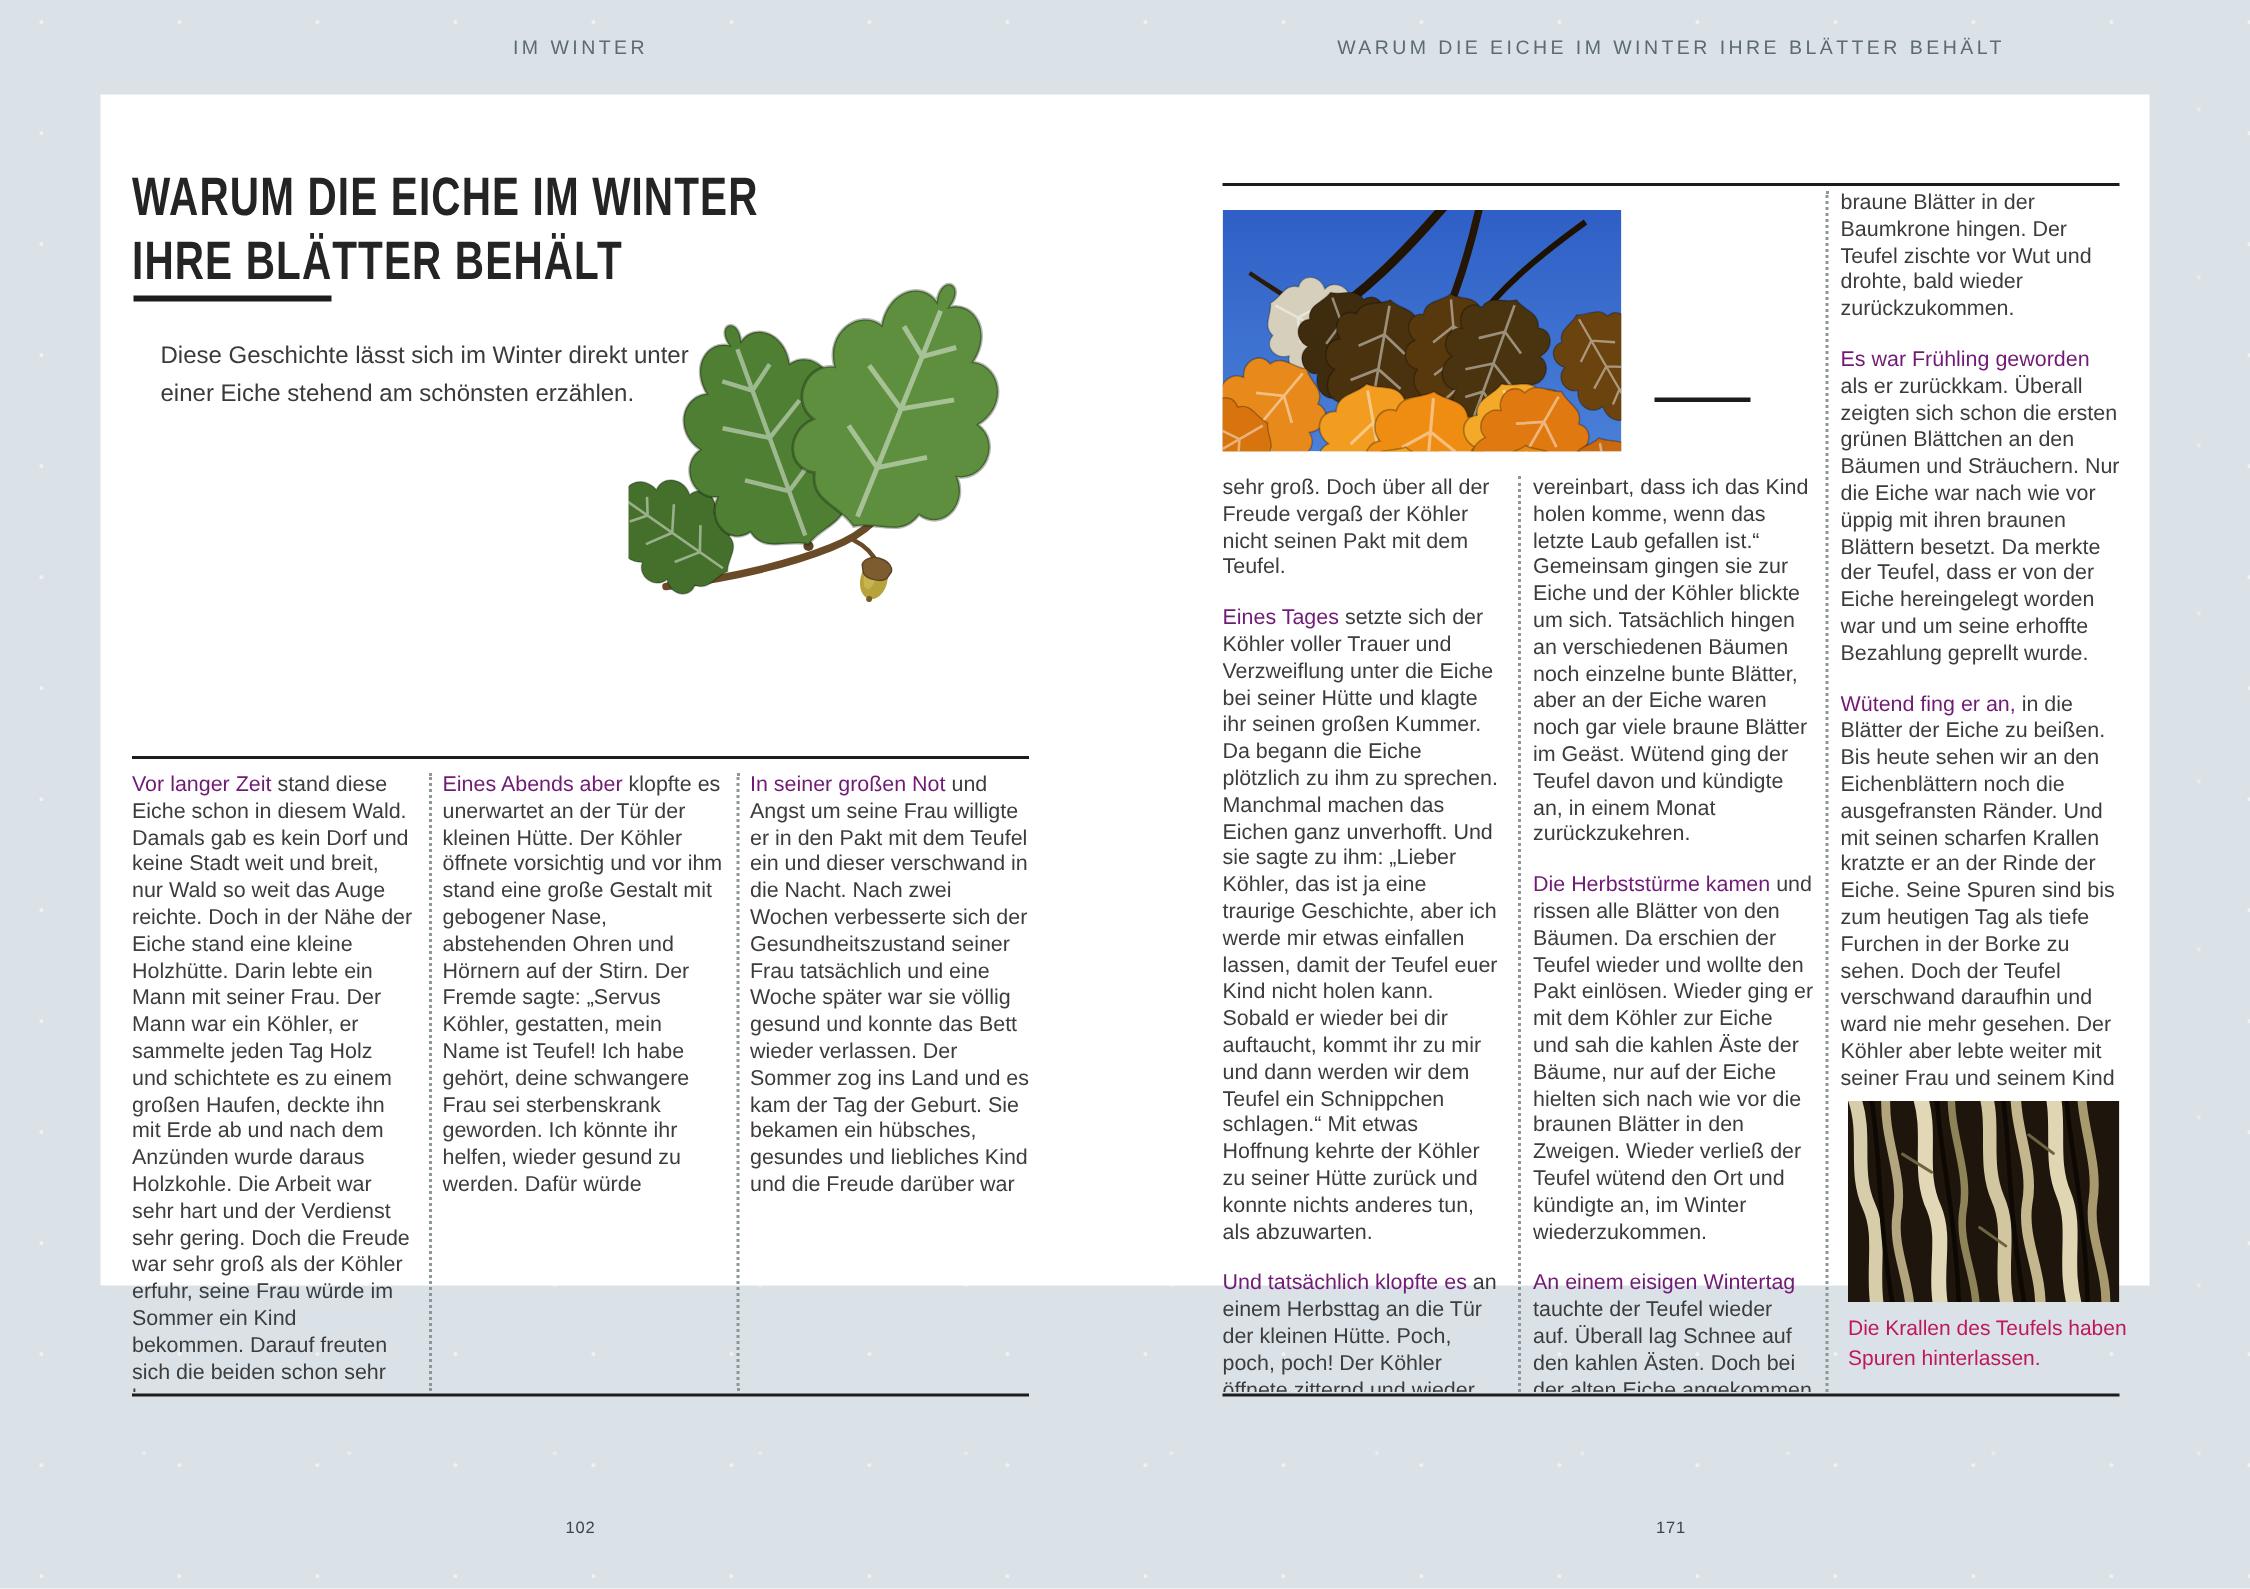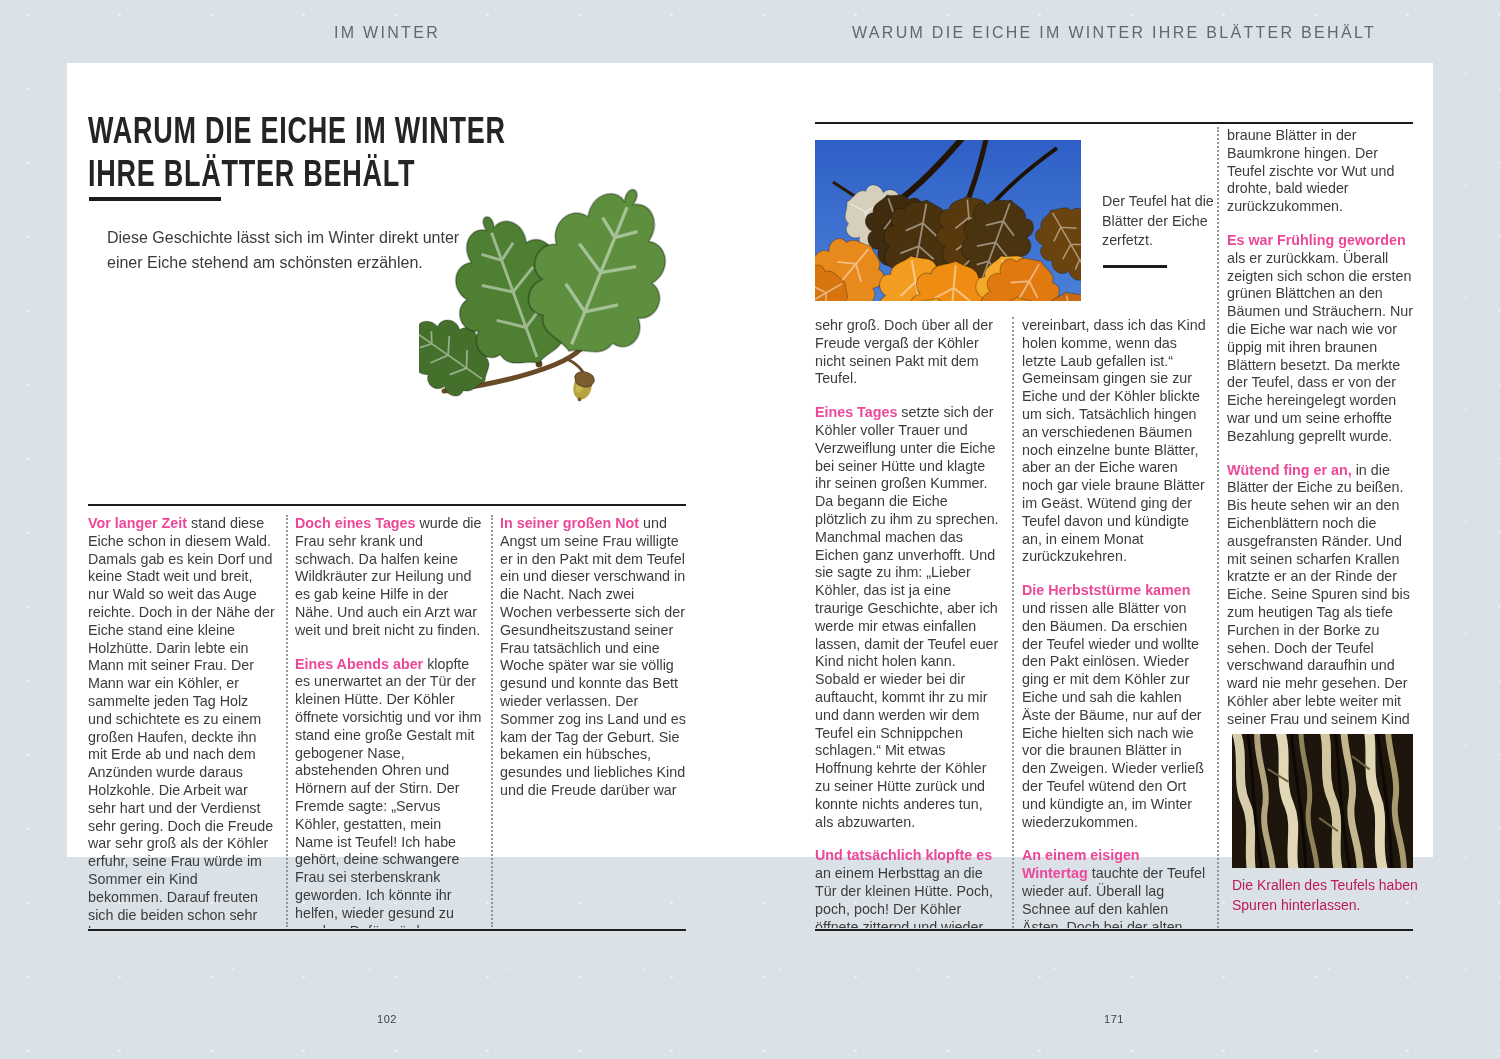--- a/index.html
+++ b/index.html
@@ -6,21 +6,21 @@
   body{
     width:1500px;height:1059px;position:relative;overflow:hidden;
     background-color:#dbe2e7;
     background-image:
       radial-gradient(circle at 30% 20%, rgba(255,255,255,.55) 1px, transparent 1.6px),
       radial-gradient(circle at 70% 65%, rgba(255,255,255,.35) 1px, transparent 1.6px);
     background-size:92px 74px, 137px 112px;
     font-family:"Liberation Sans", sans-serif;
     color:#3c3c3c;
   }
-  .runhead{position:absolute;top:24px;font-size:16px;letter-spacing:2.3px;color:#5b6b70;text-align:center;white-space:nowrap}
+  .runhead{position:absolute;top:24px;font-size:13px;letter-spacing:2.3px;color:#5b6b70;text-align:center;white-space:nowrap}
   #rh-left{left:88px;width:598px}
   #rh-right{left:815px;width:598px}
   .pagenum{position:absolute;top:1013px;font-size:11px;color:#39454a;letter-spacing:.5px;text-align:center}
   #pn-left{left:88px;width:598px}
   #pn-right{left:815px;width:598px}
 
   .spread{position:absolute;left:67px;top:63px;width:1366px;height:794px;background:#ffffff}
 
   .title{position:absolute;left:21px;top:46px;font-size:36px;line-height:43px;font-weight:700;
          color:#242424;letter-spacing:1px;transform:scaleX(.75);transform-origin:0 0;white-space:nowrap}
@@ -51,21 +51,21 @@
   #rd2{left:1150px;top:64px;height:801px}
 
   .photo{position:absolute;left:748px;top:77px;width:266px;height:161px;overflow:hidden}
   .photo-caption{position:absolute;left:1035px;top:129px;width:112px;font-size:14.3px;line-height:19.5px;color:#3c3c3c}
   .caption-rule{position:absolute;left:1036px;top:202px;width:64px;height:3px;background:#1c1c1c}
 
   .bark{position:absolute;left:1165px;top:671px;width:181px;height:134px;overflow:hidden}
   .bark-caption{position:absolute;left:1165px;top:813px;width:192px;font-size:14px;line-height:19.5px;color:#be185d}
 
   .para{margin:0 0 16px}
-  .lead{font-weight:700;color:#ec4899}
+  .lead{font-weight:400;color:#701a75}
 </style>
 </head>
 <body>
 
 <div class="runhead" id="rh-left">IM WINTER</div>
 <div class="runhead" id="rh-right">WARUM DIE EICHE IM WINTER IHRE BLÄTTER BEHÄLT</div>
 
 <div class="spread">
 
   <div class="title">
@@ -101,21 +101,20 @@
   </div>
 
   <div class="rule" id="lr-top"></div>
   <div class="rule" id="lr-bottom"></div>
 
   <div class="col" id="lc1">
       <p class="para"><strong class="lead">Vor langer Zeit</strong> stand diese Eiche schon in diesem Wald. Damals gab es kein Dorf und keine Stadt weit und breit, nur Wald so weit das Auge reichte. Doch in der Nähe der Eiche stand eine kleine Holzhütte. Darin lebte ein Mann mit seiner Frau. Der Mann war ein Köhler, er sammelte jeden Tag Holz und schichtete es zu einem großen Haufen, deckte ihn mit Erde ab und nach dem Anzünden wurde daraus Holzkohle. Die Arbeit war sehr hart und der Verdienst sehr gering. Doch die Freude war sehr groß als der Köhler erfuhr, seine Frau würde im Sommer ein Kind bekommen. Darauf freuten sich die beiden schon sehr lange.</p>
     </div>
   <div class="divider" id="ld1"></div>
   <div class="col" id="lc2">
-      <p class="para"><strong class="lead">Doch eines Tages</strong> wurde die Frau sehr krank und schwach. Da halfen keine Wildkräuter zur Heilung und es gab keine Hilfe in der Nähe. Und auch ein Arzt war weit und breit nicht zu finden.</p>
       <p class="para"><strong class="lead">Eines Abends aber</strong> klopfte es unerwartet an der Tür der kleinen Hütte. Der Köhler öffnete vorsichtig und vor ihm stand eine große Gestalt mit gebogener Nase, abstehenden Ohren und Hörnern auf der Stirn. Der Fremde sagte: „Servus Köhler, gestatten, mein Name ist Teufel! Ich habe gehört, deine schwangere Frau sei sterbenskrank geworden. Ich könnte ihr helfen, wieder gesund zu werden. Dafür würde</p>
     </div>
   <div class="divider" id="ld2"></div>
   <div class="col" id="lc3">
       <p class="para"><strong class="lead">In seiner großen Not</strong> und Angst um seine Frau willigte er in den Pakt mit dem Teufel ein und dieser verschwand in die Nacht. Nach zwei Wochen verbesserte sich der Gesundheitszustand seiner Frau tatsächlich und eine Woche später war sie völlig gesund und konnte das Bett wieder verlassen. Der Sommer zog ins Land und es kam der Tag der Geburt. Sie bekamen ein hübsches, gesundes und liebliches Kind und die Freude darüber war</p>
     </div>
 
   <div class="rule" id="rr-top"></div>
   <div class="rule" id="rr-bottom"></div>
 
@@ -142,21 +141,20 @@
       <use href="#oakleaf-shape" transform="translate(96,116) rotate(170) scale(1.45)" color="#f29c20"></use>
       <use href="#oakleaf-shape" transform="translate(141,121) rotate(-175) scale(1.5)" color="#ef8c12"></use>
       <use href="#oakleaf-shape" transform="translate(186,116) rotate(160) scale(1.4)" color="#f5a928"></use>
       <use href="#oakleaf-shape" transform="translate(226,121) rotate(-150) scale(1.3)" color="#e07a10"></use>
       <use href="#oakleaf-shape" transform="translate(30,142) rotate(-120) scale(1.2)" color="#d8740e"></use>
       <use href="#oakleaf-shape" transform="translate(251,152) rotate(170) scale(1.2)" color="#c96a10"></use>
       <use href="#oakleaf-shape" transform="translate(122,158) rotate(-170) scale(1.3)" color="#f0a41f"></use>
       <use href="#oakleaf-shape" transform="translate(202,157) rotate(175) scale(1.2)" color="#e68a14"></use>
     </svg>
   </div>
-  <div class="photo-caption">Der Teufel hat die Blätter der Eiche zerfetzt.</div>
   <div class="caption-rule"></div>
 
   <div class="col" id="rc1">
       <p class="para">sehr groß. Doch über all der Freude vergaß der Köhler nicht seinen Pakt mit dem Teufel.</p>
       <p class="para"><strong class="lead">Eines Tages</strong> setzte sich der Köhler voller Trauer und Verzweiflung unter die Eiche bei seiner Hütte und klagte ihr seinen großen Kummer. Da begann die Eiche plötzlich zu ihm zu sprechen. Manchmal machen das Eichen ganz unverhofft. Und sie sagte zu ihm: „Lieber Köhler, das ist ja eine traurige Geschichte, aber ich werde mir etwas einfallen lassen, damit der Teufel euer Kind nicht holen kann. Sobald er wieder bei dir auftaucht, kommt ihr zu mir und dann werden wir dem Teufel ein Schnippchen schlagen.“ Mit etwas Hoffnung kehrte der Köhler zu seiner Hütte zurück und konnte nichts anderes tun, als abzuwarten.</p>
       <p class="para"><strong class="lead">Und tatsächlich klopfte es</strong> an einem Herbsttag an die Tür der kleinen Hütte. Poch, poch, poch! Der Köhler öffnete zitternd und wieder stand der Teufel vor seiner Tür. „Nun Köhler, es ist Herbst und wir haben</p>
     </div>
   <div class="divider" id="rd1"></div>
   <div class="col" id="rc2">
       <p class="para">vereinbart, dass ich das Kind holen komme, wenn das letzte Laub gefallen ist.“ Gemeinsam gingen sie zur Eiche und der Köhler blickte um sich. Tatsächlich hingen an verschiedenen Bäumen noch einzelne bunte Blätter, aber an der Eiche waren noch gar viele braune Blätter im Geäst. Wütend ging der Teufel davon und kündigte an, in einem Monat zurückzukehren.</p>

